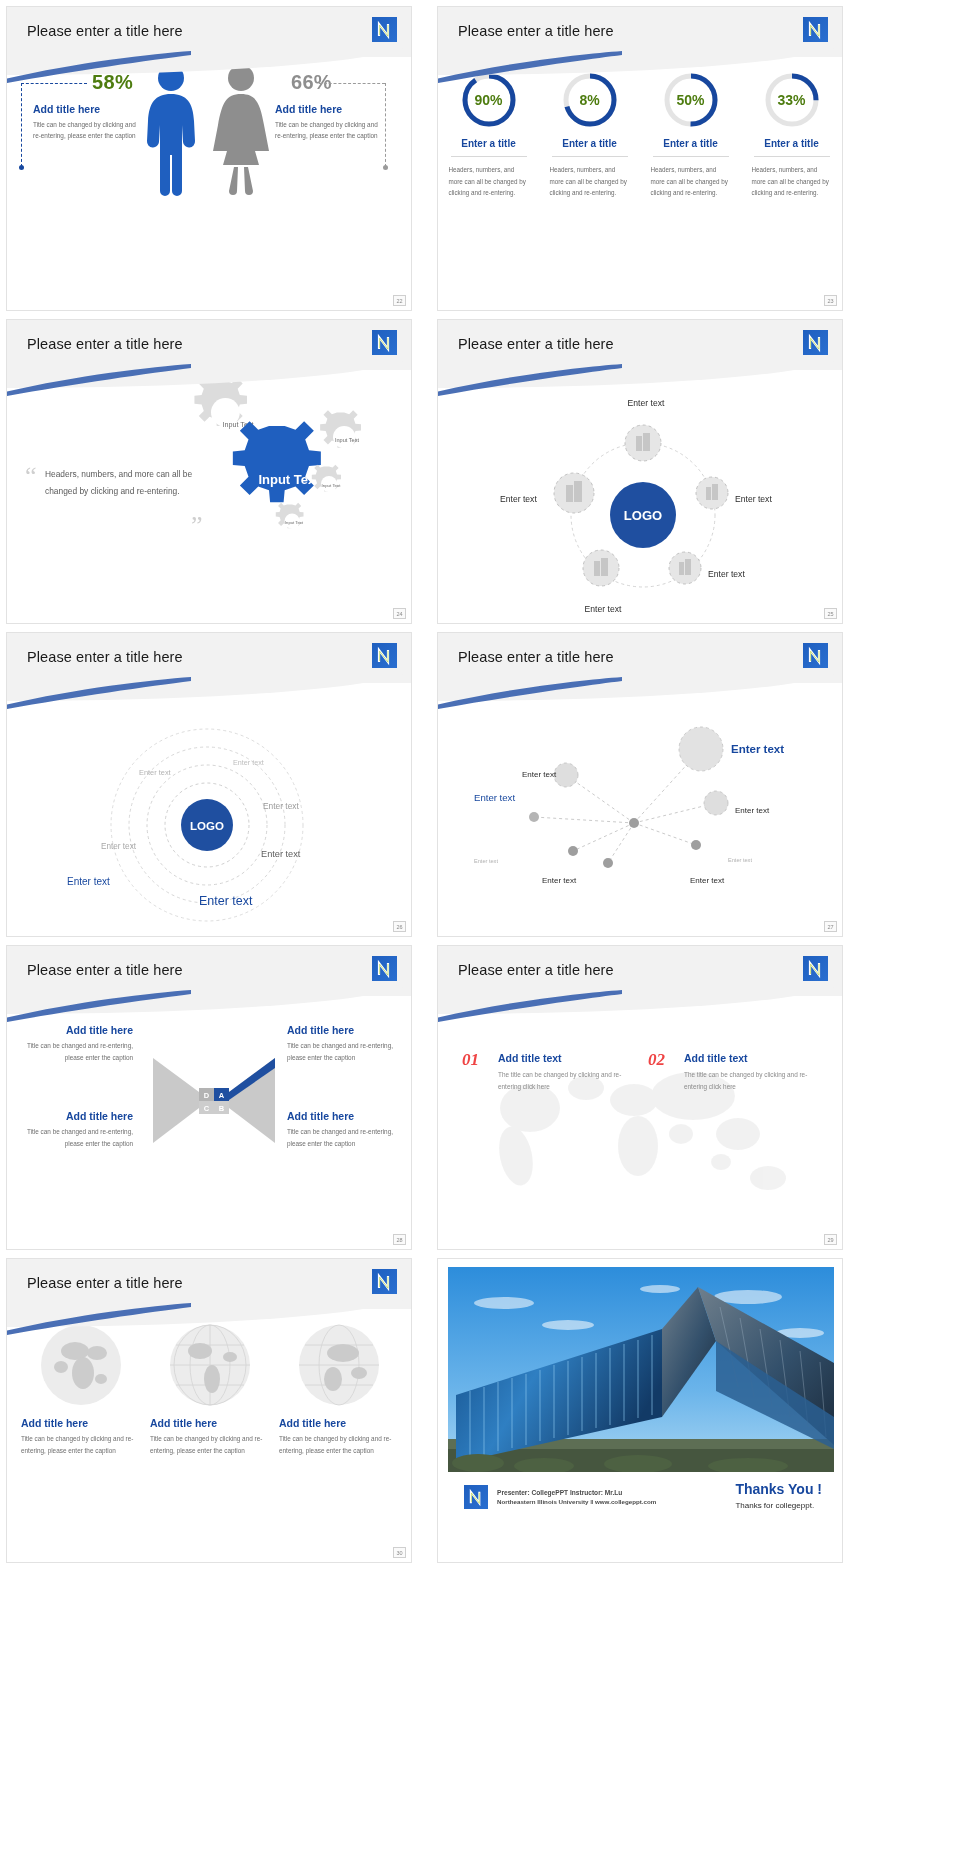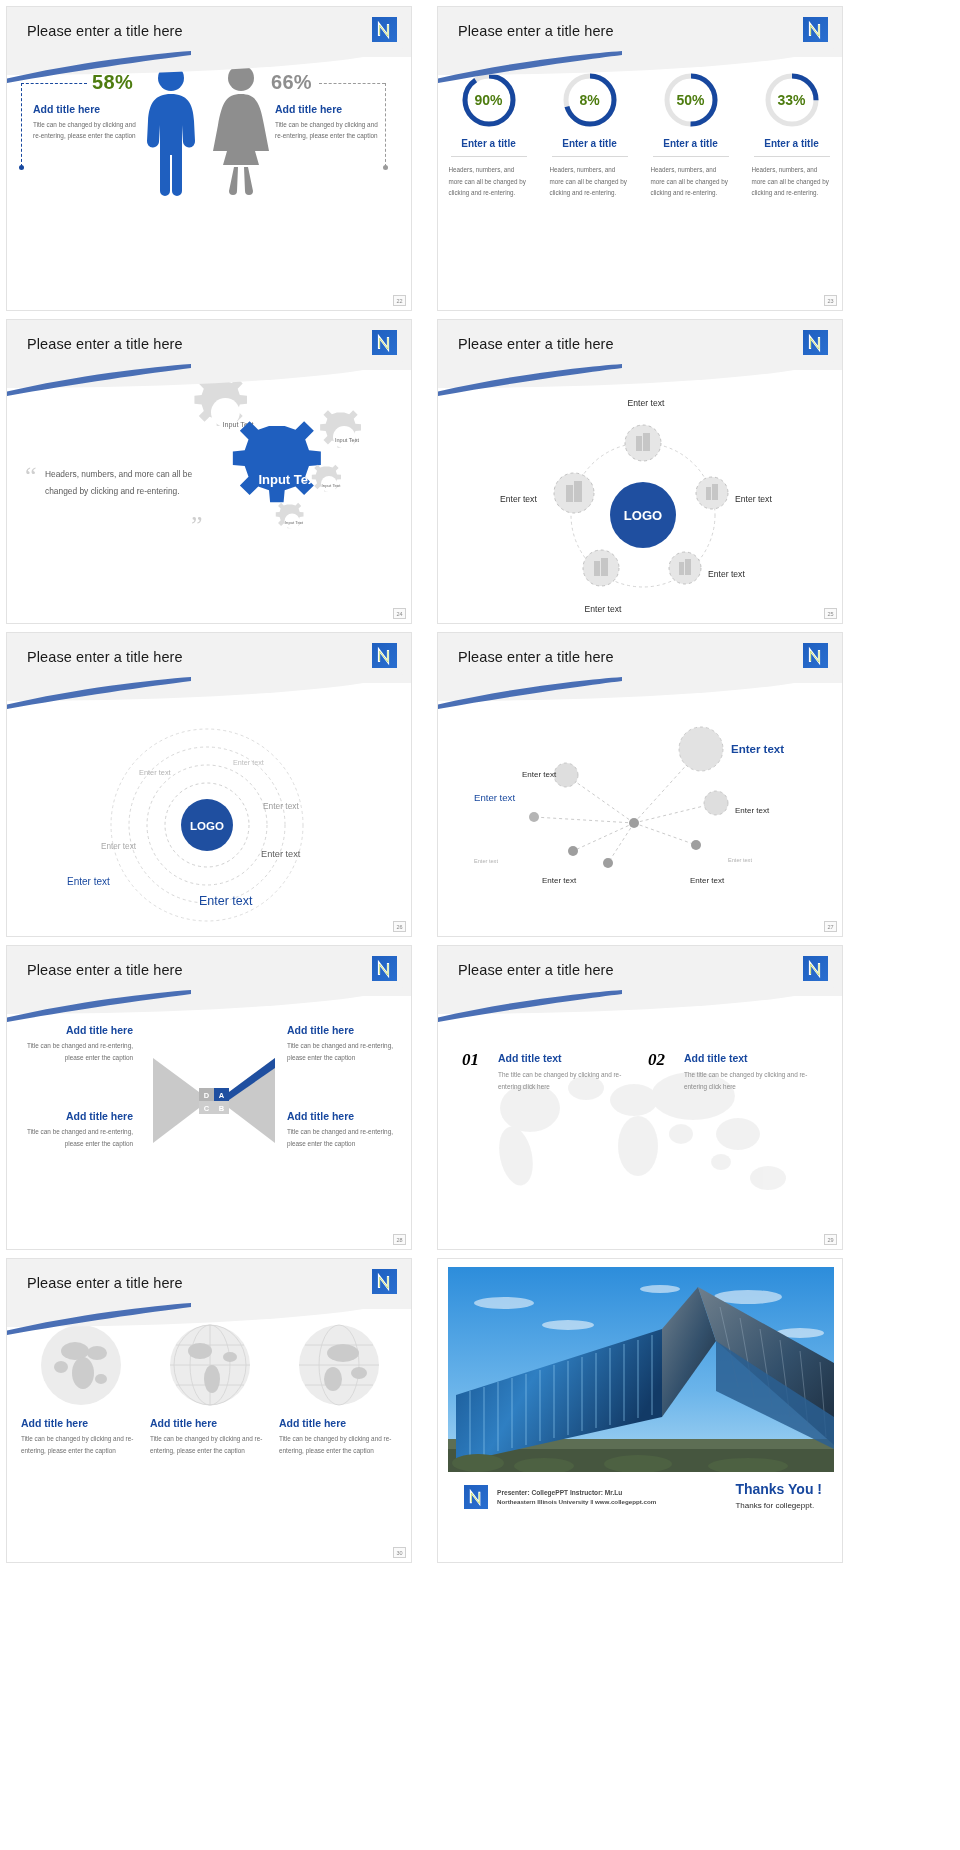--- a/index.html
+++ b/index.html
@@ -93,21 +93,21 @@
   
   .ent { font-size: 8.6px; color: #2b2b2b; }
   .ent-blue { font-size: 8.6px; color:#17479e; }
   svg { overflow: visible; }
 
   
   .s28-t { font-size:10.5px; font-weight:bold; color:#17479e; }
   .s28-b { font-size:6.4px; color:#6f6f6f; line-height:1.95; }
 
   
-  .num01 { font-size:17px; font-weight:bold; font-style:italic; color:#000000; font-family:"Liberation Serif", serif;}
+  .num01 { font-size:17px; font-weight:bold; font-style:italic; color:#ef4444; font-family:"Liberation Serif", serif;}
   .s29-t { font-size:10.5px; font-weight:bold; color:#17479e; }
   .s29-b { font-size:6.4px; color:#8b8b8b; line-height:1.95; }
 
   
   .g-t { font-size:10.5px; font-weight:bold; color:#17479e; }
   .g-b { font-size:6.4px; color:#6f6f6f; line-height:1.95; }
 
   
   .final { position:absolute; inset:0; background:#fff;text-decoration:underline; }
   .photo { position:absolute; left:10px; top:8px; width:386px; height:205px; overflow:hidden; }
@@ -160,21 +160,21 @@
 
         <div class="person" style="left:205px; top:6px;">
           <svg width="58" height="130" viewBox="0 0 58 130">
             <circle cx="29" cy="15" r="13" fill="#8e8e8e"></circle>
             <path d="M29 31 C14 31 10 40 6 62 L1 88 L15 88 L11 102 L47 102 L43 88 L57 88 L52 62 C48 40 44 31 29 31 Z" fill="#8e8e8e"></path>
             <path d="M22 104 L26 104 L25 128 a4 4 0 0 1 -8 0 Z" fill="#8e8e8e"></path>
             <path d="M32 104 L36 104 L41 128 a4 4 0 0 1 -8 0 Z" fill="#8e8e8e"></path>
           </svg>
         </div>
 
-        <div style="position:absolute; left:264px; top:14px; width:100px;">
+        <div style="position:absolute; left:284px; top:14px; width:100px;">
           <div class="pct" style="color:#8e8e8e;">66%</div>
         </div>
         <div style="position:absolute; left:268px; top:46px; width:104px;">
           <div class="blk-title">Add title here</div>
           <div class="blk-body">Title can be changed by clicking and re-entering, please enter the caption</div>
         </div>
         <div class="dashbox" style="left:312px; top:26px; width:66px; height:0; border-width:1px 0 0 0; border-color:#9b9b9b;"></div>
         <div class="dashbox" style="left:378px; top:26px; width:0; height:84px; border-width:0 0 0 1px; border-color:#9b9b9b;"></div>
         <div style="position:absolute;left:376px;top:108px;width:5px;height:5px;border-radius:50%;background:#9b9b9b;"></div>
       </div>

